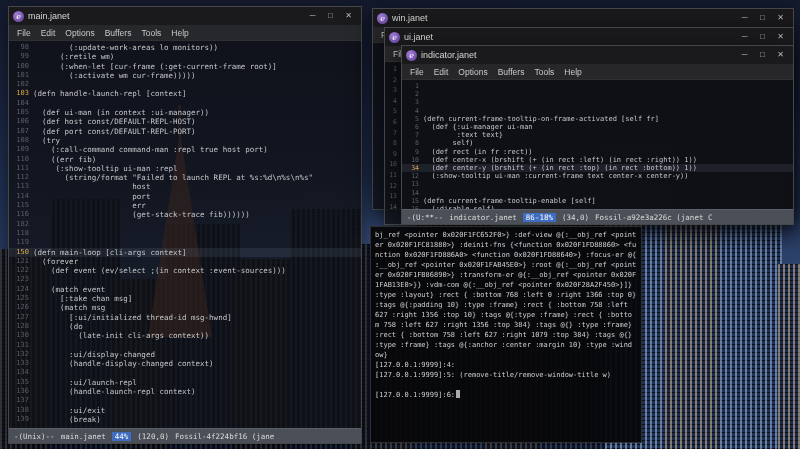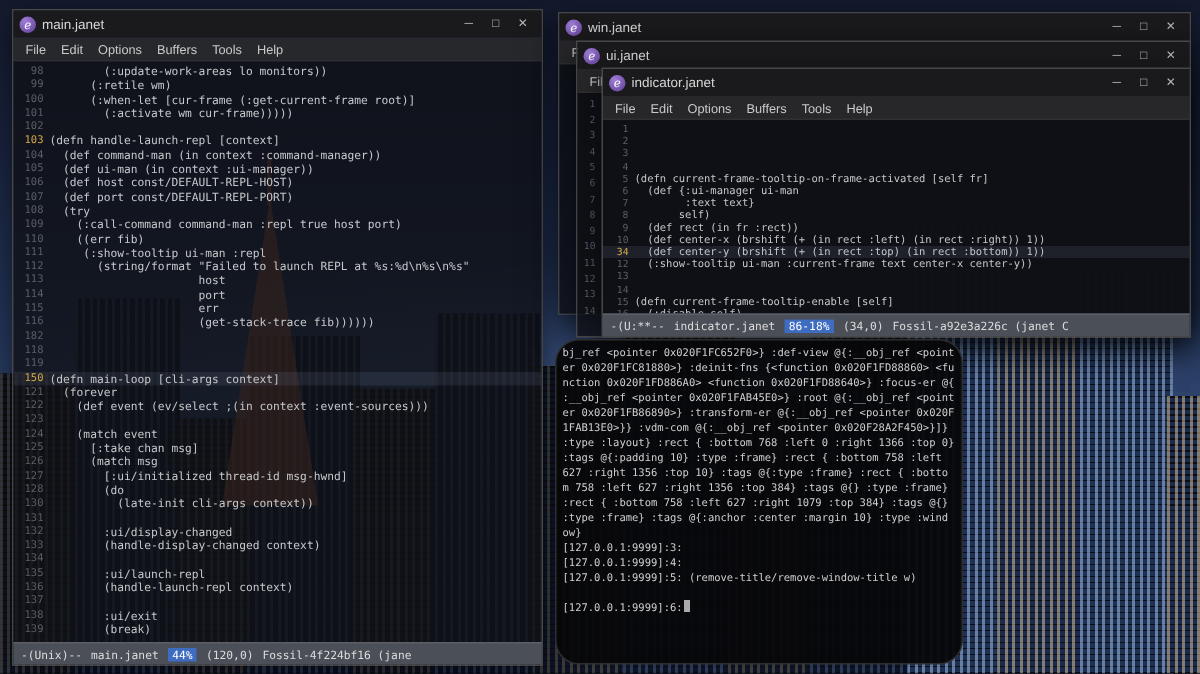--- a/index.html
+++ b/index.html
@@ -73,21 +73,21 @@
     font-family:"DejaVu Sans Mono",monospace;overflow:hidden;}
   .trow{font-size:7px;line-height:10px;min-height:10px;color:#cfcfcf;white-space:pre;}
   .trow:last-child::after{content:"";display:inline-block;width:4px;height:8px;background:#aaa;
     vertical-align:-1px;margin-left:1px;}
 
   
   #win-main{left:8px;top:6px;width:352px;height:436px;z-index:10;}
   #win-win{left:372px;top:8px;width:420px;height:200px;z-index:20;}
   #win-ui{left:384px;top:27px;width:408px;height:196px;z-index:30;}
   #win-ind{left:401px;top:45px;width:391px;height:178px;z-index:40;}
-  .terminal{z-index:50;border-radius:16px;}
+  .terminal{z-index:50;}
 </style>
 </head>
 <body>
 
 <div class="bg">
   <div class="glow"></div>
   <div class="bldg lit-a" style="left:0;width:55px;height:200px"></div>
   <div class="bldg lit-b" style="left:50px;width:70px;height:250px"></div>
   <div class="bldg lit-a" style="left:115px;width:55px;height:170px"></div>
   <div class="bldg lit-b" style="left:165px;width:75px;height:225px"></div>
@@ -151,21 +151,20 @@
         <span class="tx"></span>
       </div>
 
       <div class="row">
         <span class="ln hl">103</span>
         <span class="tx">(defn handle-launch-repl [context]</span>
       </div>
 
       <div class="row">
         <span class="ln">104</span>
-        <span class="tx">  (def command-man (in context :command-manager))</span>
       </div>
 
       <div class="row">
         <span class="ln">105</span>
         <span class="tx">  (def ui-man (in context :ui-manager))</span>
       </div>
 
       <div class="row">
         <span class="ln">106</span>
         <span class="tx">  (def host const/DEFAULT-REPL-HOST)</span>
@@ -511,18 +510,17 @@
     <div class="trow">:__obj_ref &lt;pointer 0x020F1FAB45E0&gt;} :root @{:__obj_ref &lt;point</div>
     <div class="trow">er 0x020F1FB86890&gt;} :transform-er @{:__obj_ref &lt;pointer 0x020F</div>
     <div class="trow">1FAB13E0&gt;}} :vdm-com @{:__obj_ref &lt;pointer 0x020F28A2F450&gt;}]}</div>
     <div class="trow">:type :layout} :rect { :bottom 768 :left 0 :right 1366 :top 0}</div>
     <div class="trow">:tags @{:padding 10} :type :frame} :rect { :bottom 758 :left</div>
     <div class="trow">627 :right 1356 :top 10} :tags @{:type :frame} :rect { :botto</div>
     <div class="trow">m 758 :left 627 :right 1356 :top 384} :tags @{} :type :frame}</div>
     <div class="trow">:rect { :bottom 758 :left 627 :right 1079 :top 384} :tags @{}</div>
     <div class="trow">:type :frame} :tags @{:anchor :center :margin 10} :type :wind</div>
     <div class="trow">ow}</div>
-    <div class="trow">[127.0.0.1:9999]:3:</div>
     <div class="trow">[127.0.0.1:9999]:4:</div>
     <div class="trow">[127.0.0.1:9999]:5: (remove-title/remove-window-title w)</div>
     <div class="trow"></div>
     <div class="trow">[127.0.0.1:9999]:6:</div>
   </div>
 
 </body></html>

